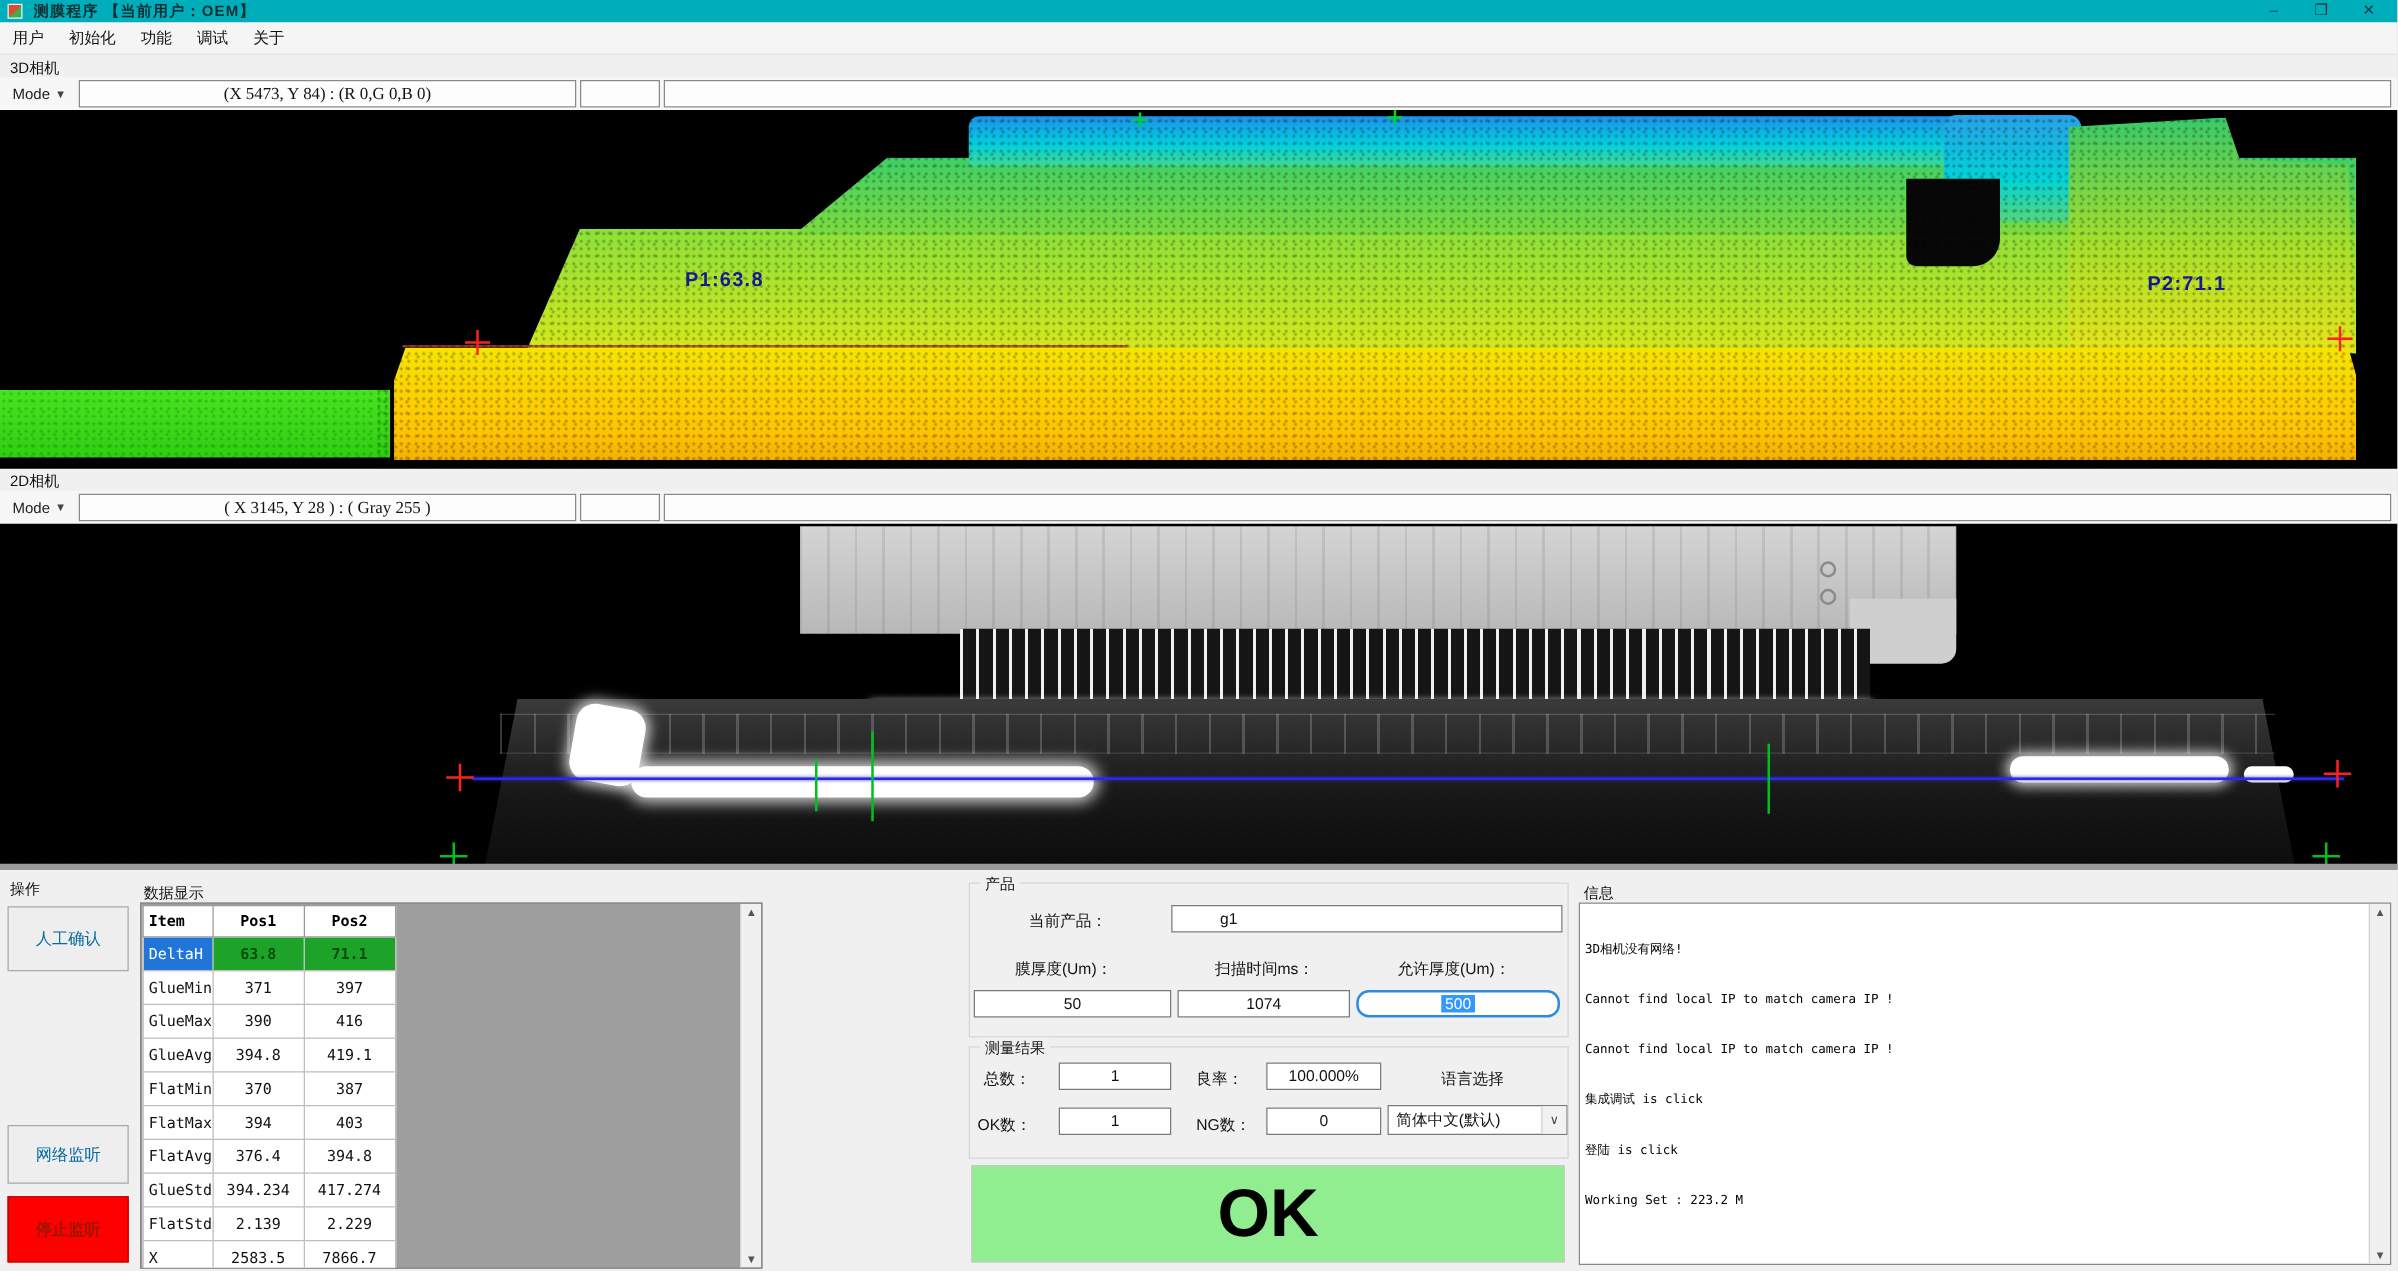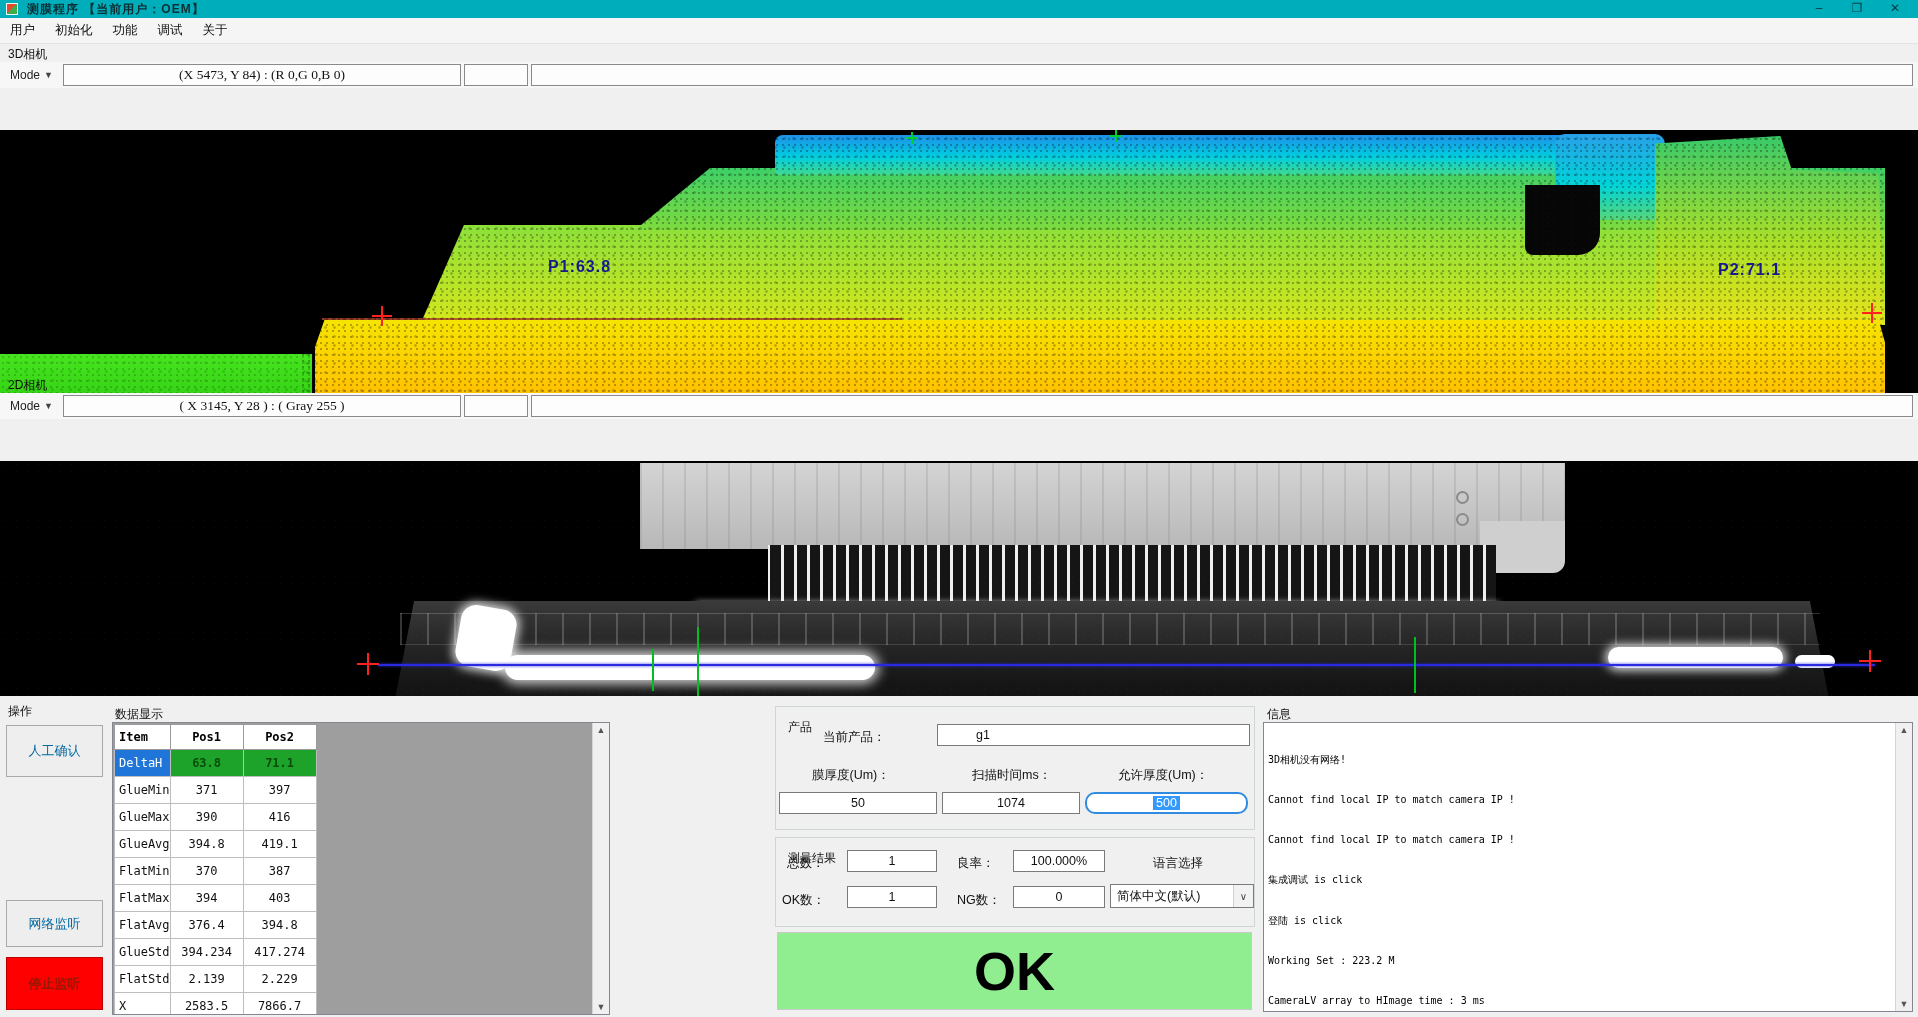--- a/index.html
+++ b/index.html
@@ -30,21 +30,21 @@
               display:flex; align-items:center; }
   .mode-btn { margin-left:6px; font-size:12px; color:#222; padding:2px 4px; display:flex; align-items:center; gap:4px;}
   .mode-arrow { font-size:9px; color:#444; }
   .coord-box { margin-left:6px; width:398px; height:22px; border:1px solid #8a8a8a; background:#fdfdfd;
                font-family:"Liberation Serif", serif; font-size:13.5px; color:#111;
                display:flex; align-items:center; justify-content:center; }
   .small-box { margin-left:3px; width:64px; height:22px; border:1px solid #8a8a8a; background:#fdfdfd; }
   .long-box  { margin-left:3px; flex:1; margin-right:5px; height:22px; border:1px solid #8a8a8a; background:#fdfdfd; }
 
   
-  .view { position:absolute; left:0; width:1918px; background:#000; overflow:hidden;margin-top:42px; }
+  .view { position:absolute; left:0; width:1918px; background:#000; overflow:hidden; }
   .abs { position:absolute; }
 
   .noise-dark { background-image:
       radial-gradient(rgba(0,0,0,.55) 1px, transparent 1.4px),
       radial-gradient(rgba(0,0,0,.45) 1px, transparent 1.6px);
       background-size:6px 6px, 9px 9px; background-position:0 0, 3px 4px; opacity:.5; }
   .noise-lite { background-image: radial-gradient(rgba(255,255,255,.5) .6px, transparent 1px);
       background-size:11px 7px; opacity:.07; }
 
   .cross { position:absolute; }
@@ -74,21 +74,21 @@
   tr.hl td:first-child { background:#1f75d8; color:#fff; }
   tr.hl td.val { background:#1ea32a; color:#0a4d0a; font-weight:bold; }
 
   .vscroll { position:absolute; top:0; right:0; width:17px; height:100%;
              background:#f0f0f0; border-left:1px solid #d5d5d5; }
   .vscroll .arr { position:absolute; left:0; width:100%; text-align:center;
                   font-size:9px; color:#555; }
 
   .groupbox { position:absolute; border:1px solid #cfd6da; }
   .gb-label { position:absolute; top:-8px; left:8px; background:#f0f0f0; padding:0 4px;
-              font-size:12px; color:#111;margin-top:20px; }
+              font-size:12px; color:#111; }
   .field-label { position:absolute; font-size:12.5px; color:#111; }
   .tbox { position:absolute; height:22px; border:1px solid #7a7a7a; background:#fff;
           font-size:12.5px; color:#111; display:flex; align-items:center; justify-content:center; }
   .tbox.left { justify-content:flex-start; padding-left:6px; }
   .tbox.focus { border:2px solid #2f8be0; }
   .sel { background:#3399ff; color:#fff; padding:0 3px; }
 
   .combo { position:absolute; height:24px; border:1px solid #7a7a7a; background:#fff;
            font-size:12.5px; color:#111; display:flex; align-items:center; }
   .combo .txt { flex:1; padding-left:6px; }
@@ -315,21 +315,20 @@
 
     <div class="panel-label" style="left:1267px;top:10px;">信息</div>
     <div class="info-box">
       <div class="log">
         <div>3D相机没有网络!</div>
         <div>Cannot find local IP to match camera IP !</div>
         <div>Cannot find local IP to match camera IP !</div>
         <div>集成调试 is click</div>
         <div>登陆 is click</div>
         <div>Working Set : 223.2 M</div>
-        <div>CameraLV array to HImage time : 3 ms</div>
         
         
         
         
         
         
         
         
         
         

